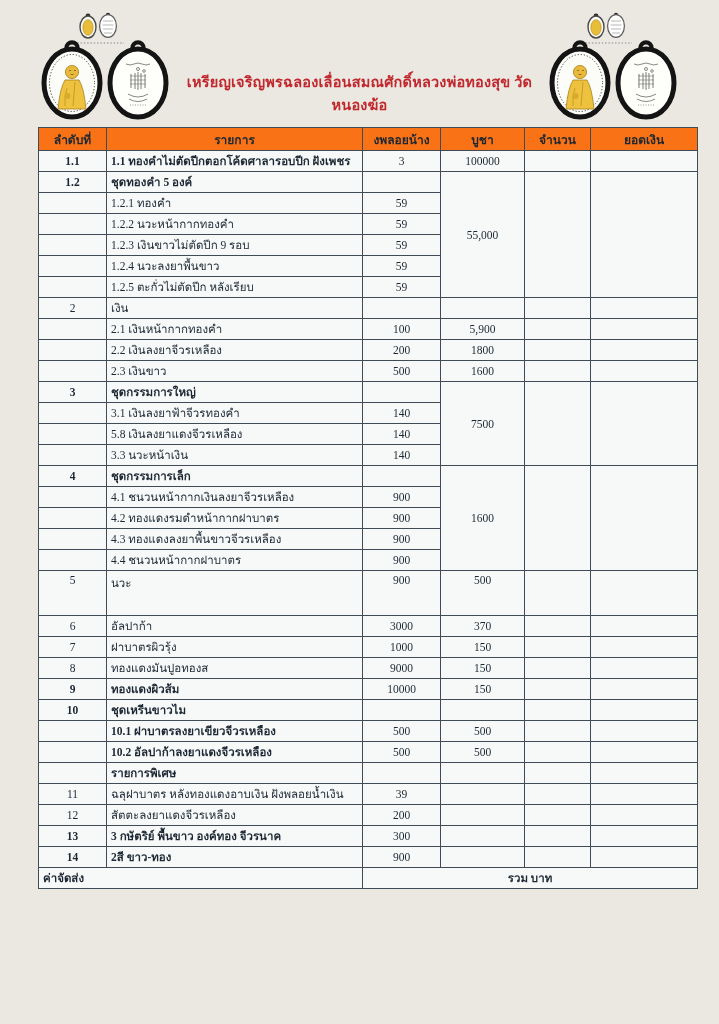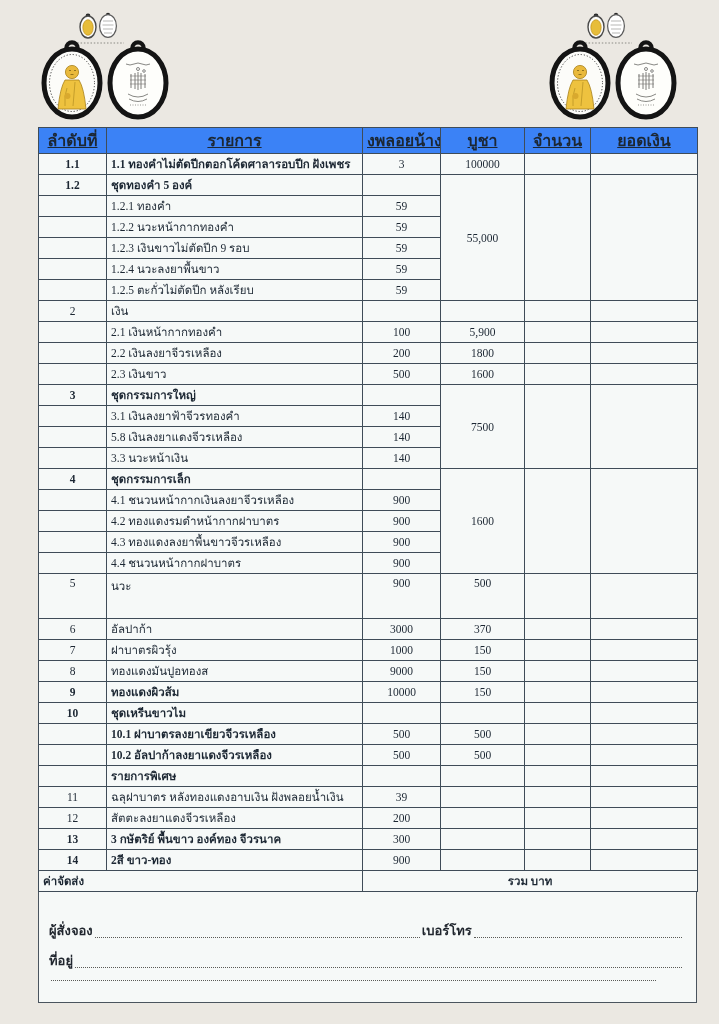--- a/index.html
+++ b/index.html
@@ -28,23 +28,22 @@
   table.order{
     border-collapse:collapse;table-layout:fixed;width:659px;
     background:#f6f9f8;font-size:11.5px;
   }
   table.order th,table.order td{
     border:1px solid #3f4c58;
     padding:0 4px;height:20px;
     overflow:hidden;white-space:nowrap;
   }
   table.order th{
-    background:#3b82f6;height:22px;font-size:16px;font-weight:bold;
+    background:#f97316;height:22px;font-size:12px;font-weight:bold;
     text-align:center;
-    text-decoration:underline;
   }
   td.c{text-align:center;}
   td.item{text-align:left;padding-left:8px;}
   .b{font-weight:bold;margin-top:12px;}
   tr.tall td{height:41px;vertical-align:top;padding-top:3px;}
   td.ship{padding-left:78px;font-weight:bold;text-align:left;}
   td.total{padding-left:8px;font-weight:bold;text-align:center;}
 
   
   .info-box{
@@ -105,20 +104,21 @@
         <use href="#amuletset"></use>
       </svg>
     </div>
 
     <div class="medallions right">
       <svg width="152" height="112" viewBox="0 0 152 112">
         <use href="#amuletset"></use>
       </svg>
     </div>
 
+    <div class="doc-title">เหรียญเจริญพรฉลองเลื่อนสมณศักดิ์หลวงพ่อทองสุข วัดหนองฆ้อ</div>
   </div>
 
   <div class="content">
     <table class="order">
       <colgroup>
         <col style="width:68px">
           <col style="width:256px">
           <col style="width:78px">
         <col style="width:84px">
           <col style="width:66px">
@@ -363,30 +363,15 @@
             <td class="c"></td>
             <td class="c"></td>
           </tr>
           <tr>
             <td class="ship" colspan="2">ค่าจัดส่ง</td>
             <td class="total" colspan="4">รวม บาท</td>
           </tr>
         </tbody>
     </table>
 
-    <div class="info-box">
-      <div class="fline">
-        <span>ผู้สั่งจอง</span>
-        <span class="dots d1"></span>
-        <span>เบอร์โทร</span>
-        <span class="dots d2"></span>
-      </div>
-      <div class="fline">
-        <span>ที่อยู่</span>
-        <span class="dots"></span>
-      </div>
-      <div class="fline last">
-        <span class="dots"></span>
-      </div>
-    </div>
   </div>
 
 </div>
 
 </body></html>

